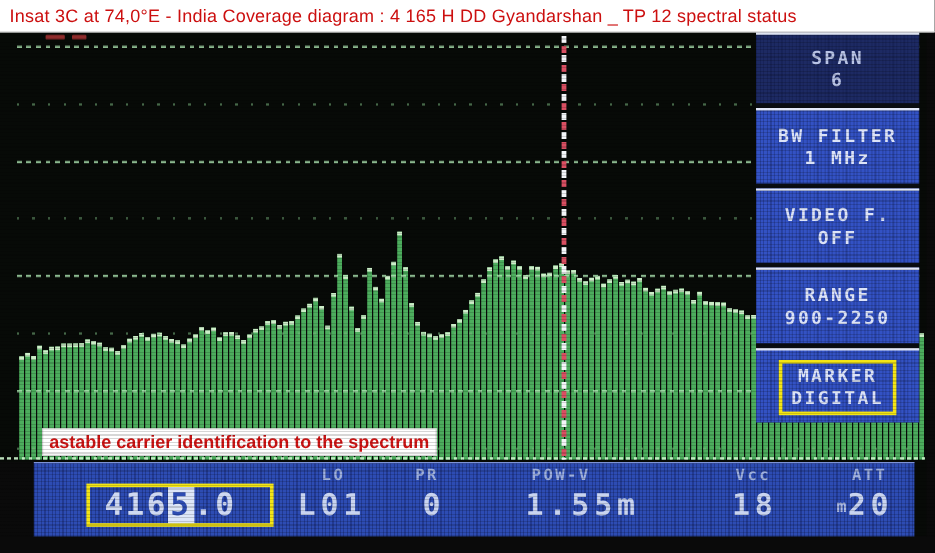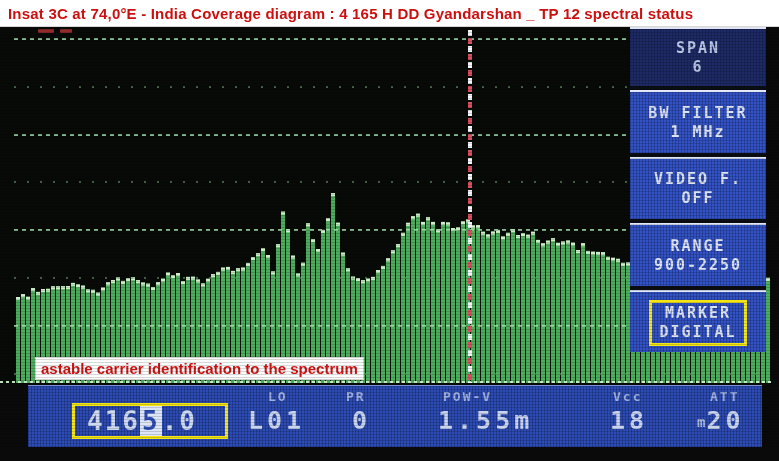--- a/index.html
+++ b/index.html
@@ -9,21 +9,21 @@
     font-family:"DejaVu Sans Mono", monospace;
   }
   
   .title-bar{
     position:absolute;left:0;top:0;width:779px;height:26px;
     background:#ffffff;display:flex;align-items:center;
     border-bottom:1px solid #d8d8d8;z-index:50;
   }
   .title-bar span{
     font-family:"Liberation Sans", sans-serif;
-    font-weight:bold;font-size:15px;color:#cc0f0f;
+    font-weight:normal;font-size:15px;color:#cc0f0f;
     white-space:nowrap;padding-left:8px;letter-spacing:0.2px;
   }
   
   .screen{
     position:absolute;left:0;top:26px;width:779px;height:421px;
     background:#070a07;z-index:1;
   }
   #spectrum{position:absolute;left:0;top:0;z-index:1;}
   #gridlines{position:absolute;left:0;top:0;width:779px;height:461px;z-index:2;pointer-events:none;}
   .grid-major{

